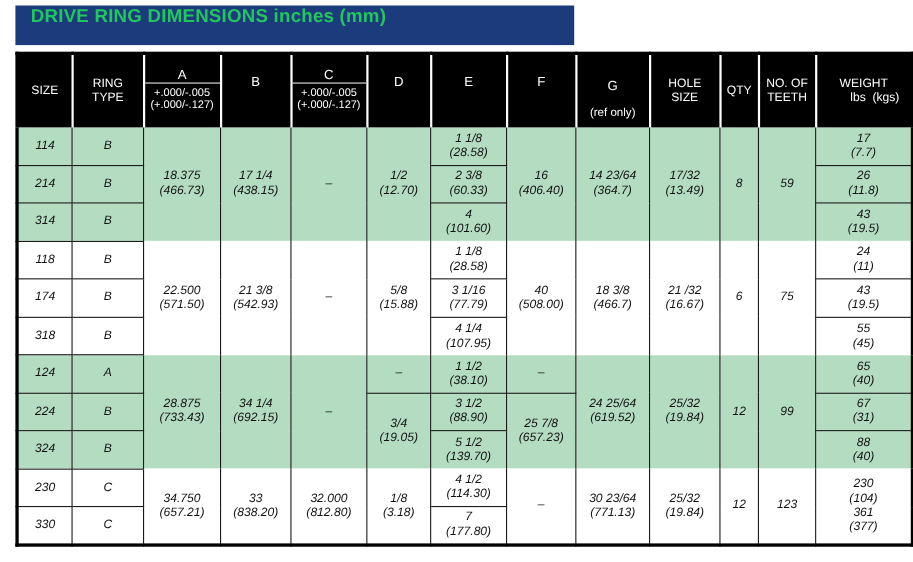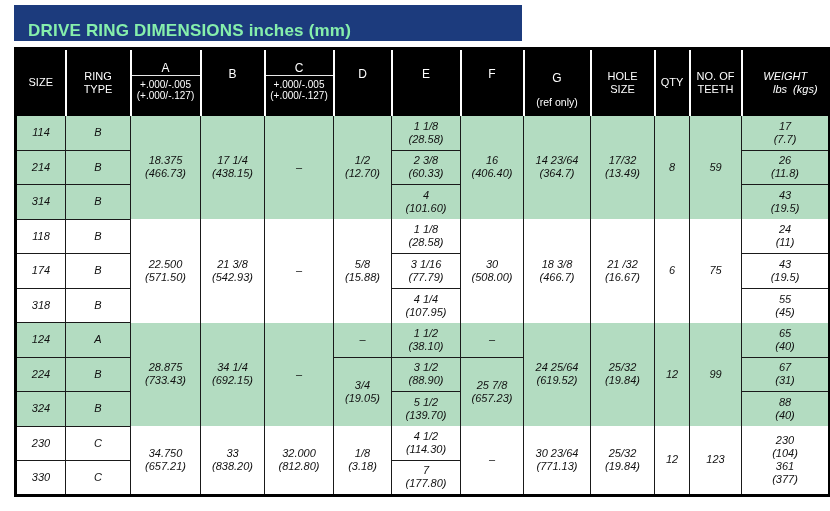--- a/index.html
+++ b/index.html
@@ -2,35 +2,35 @@
 <html><head>
 <meta charset="utf-8">
 <style>
   html,body{margin:0;padding:0;}
   body{
     width:830px;height:511px;background:#ffffff;position:relative;overflow:hidden;
     font-family:"Liberation Sans",sans-serif;
   }
   .title-bar{
     position:absolute;left:14px;top:5px;width:508px;height:36px;
-    background:#1c3b7d;color:#86efac;display:flex;align-items:flex-end;
+    background:#1c3b7d;color:#22c55e;display:flex;align-items:flex-start;
     padding-left:14px;box-sizing:border-box;font-size:17px;font-weight:bold;
     letter-spacing:0.2px;
   }
   table.dim{
     position:absolute;left:14px;top:47px;width:814px;
     border-collapse:collapse;border:3px solid #000;table-layout:fixed;
   }
   thead tr{height:67px;}
   th{
     background:#000;color:#fff;font-weight:normal;font-size:11px;padding:0;
     border-left:2px solid #fff;border-right:2px solid #fff;vertical-align:middle;
   }
   th:first-child{border-left:none;}
-  th:last-child{border-right:none;font-style:italic;}
+  th:last-child{border-right:none;}
   .th-center{display:flex;flex-direction:column;align-items:center;justify-content:center;height:100%;line-height:13px;}
   .th-letter{display:flex;align-items:center;justify-content:center;height:100%;padding-bottom:18px;box-sizing:border-box;font-size:12px;}
   .th-ac{display:flex;flex-direction:column;height:100%;}
   .th-ac .letter{flex:1;display:flex;align-items:center;justify-content:center;font-size:12px;}
   .th-ac .tol{border-top:1px solid #e8e8e8;font-size:10px;line-height:11px;padding:3px 0 4px;}
   .th-g{display:flex;flex-direction:column;align-items:center;height:100%;padding-top:13px;box-sizing:border-box;font-size:12px;}
   .th-g .note{font-size:10.5px;margin-top:11px;text-align:center;}
   tbody tr{height:34.5px;font-style:italic;}
   tbody td{
     border-left:1px solid #1a1a1a;border-right:1px solid #1a1a1a;
@@ -243,21 +243,21 @@
         </td>
       <td rowspan="3">
           <div class="l">5/8</div>
           <div class="l">(15.88)</div>
         </td>
       <td class="bb">
           <div class="l">1 1/8</div>
           <div class="l">(28.58)</div>
         </td>
       <td rowspan="3">
-          <div class="l">30</div>
+          <div class="l">40</div>
           <div class="l">(508.00)</div>
         </td>
       <td rowspan="3">
           <div class="l">18 3/8</div>
           <div class="l">(466.7)</div>
         </td>
       <td rowspan="3">
           <div class="l">21 /32</div>
           <div class="l">(16.67)</div>
         </td>

